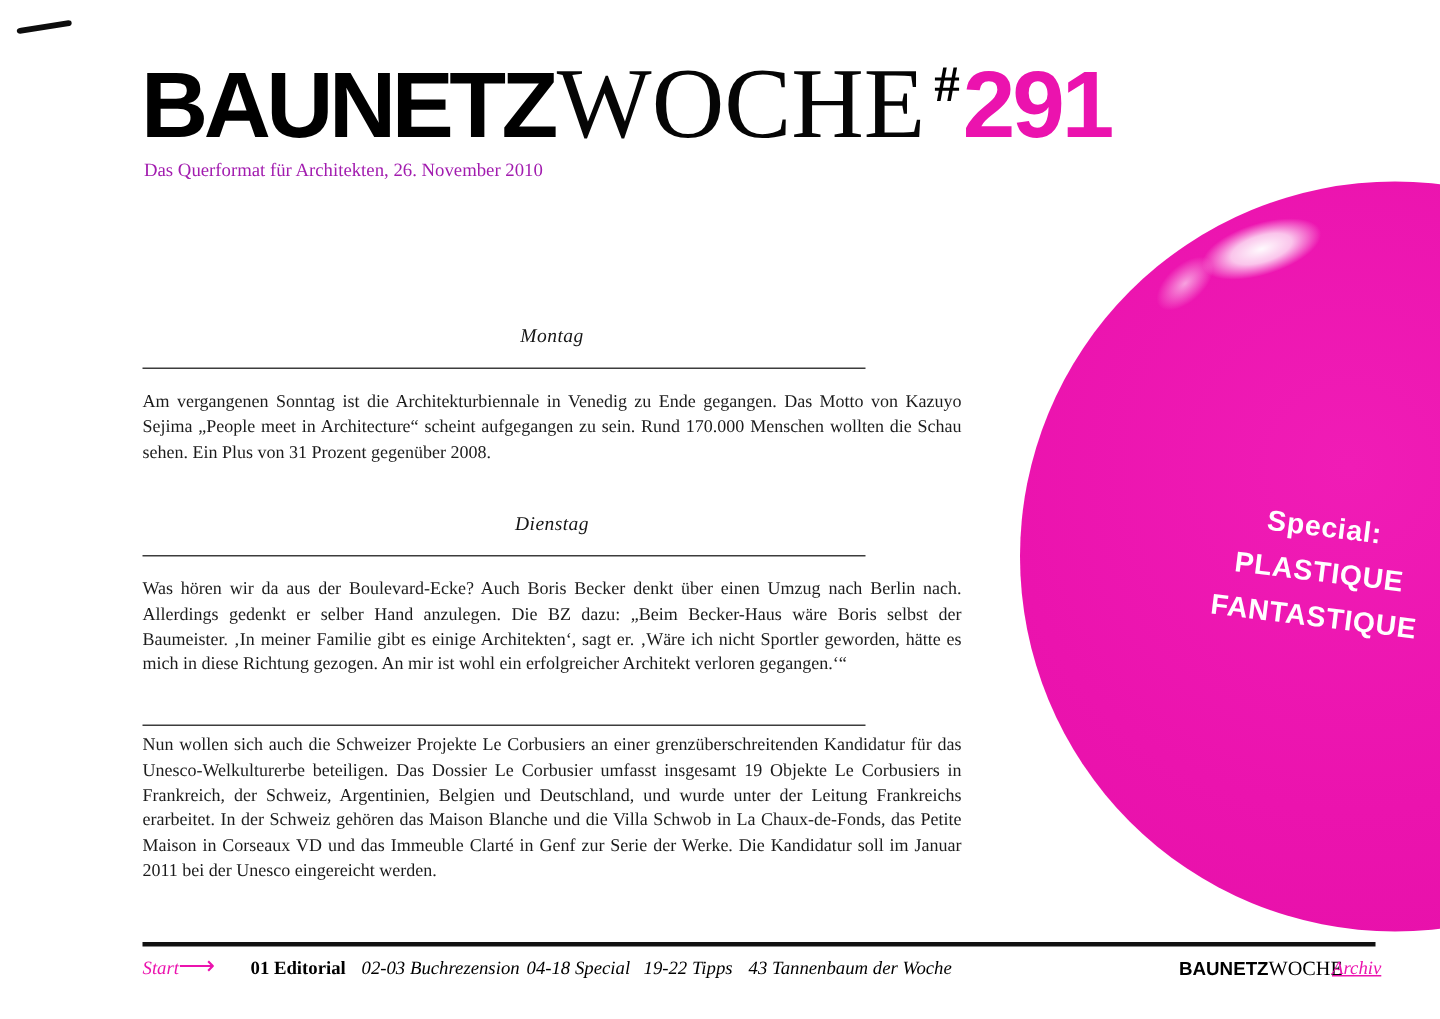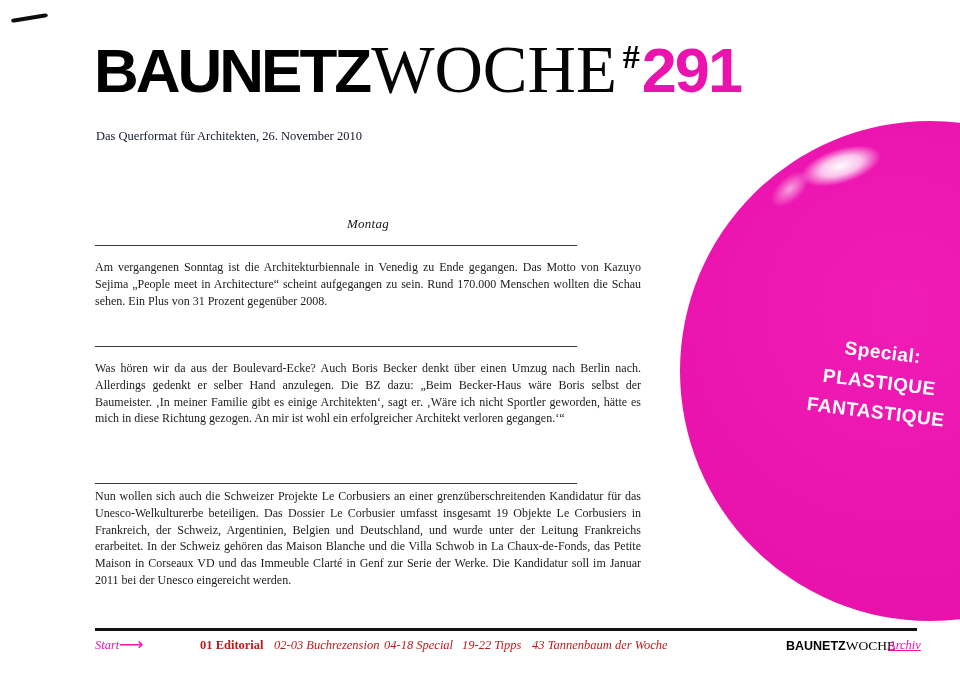--- a/index.html
+++ b/index.html
@@ -38,21 +38,21 @@
     font-size:34px;color:#000;
     position:relative;top:-24px;margin-left:6px;
   }
   .issue-number{
     font-family:"Liberation Sans", sans-serif;
     font-weight:bold;font-size:63px;letter-spacing:-2px;
     color:#eb13ae;margin-left:2px;
   }
   .tagline{
     position:absolute;left:96px;top:106px;
-    font-size:12.5px;color:#0f172a;margin-top:23px;
+    font-size:12.5px;color:#a21caf;
   }
   
   .special-circle{
     position:absolute;left:680px;top:121px;
     width:500px;height:500px;border-radius:50%;
     background:radial-gradient(circle at 44% 38%, #f01cb6 0%, #eb13ae 55%, #e50fa8 100%);
   }
   .circle-highlight{
     position:absolute;left:786px;top:143px;
     width:110px;height:46px;
@@ -95,21 +95,21 @@
   .sec-mittwoch .section-body{margin-top:4px;}
   
   .footer{position:absolute;left:0;top:626px;width:896px;height:53px;}
   .footer-rule{
     position:absolute;left:95px;top:2px;width:822px;height:3px;background:#111;
   }
   .footer-row{position:absolute;left:0;top:12px;width:960px;height:20px;font-size:12.5px;}
   .footer-row span{position:absolute;white-space:nowrap;}
   .start-link{left:95px;color:#eb13ae;font-style:italic;cursor:pointer;}
   .start-arrow{left:119px;top:-4px;color:#eb13ae;font-family:"DejaVu Sans",sans-serif;font-size:17px;cursor:pointer;}
-  .nav-item{font-style:italic;color:#b91c1c;cursor:pointer;margin-left:33px;}
+  .nav-item{font-style:italic;color:#000000;cursor:pointer;}
   .nav-item-0{left:167px;font-style:normal;font-weight:bold;}
   .nav-item-1{left:241px;}
   .nav-item-2{left:351px;}
   .nav-item-3{left:429px;}
   .nav-item-4{left:499px;}
   .footer-brand{left:786px;color:#000;}
   .footer-brand .fb-bold{position:static;font-family:"Liberation Sans",sans-serif;font-weight:bold;font-size:12.5px;}
   .footer-brand .fb-serif{position:static;font-family:"Liberation Serif",serif;font-size:13.5px;}
   .archiv-link{left:888px;color:#eb13ae;font-style:italic;text-decoration:underline;cursor:pointer;}
 </style>
@@ -137,20 +137,21 @@
     <div>FANTASTIQUE</div>
   </div>
 
   <div class="section sec-montag">
     <div class="section-title">Montag</div>
     <div class="section-rule"></div>
     <div class="section-body">Am vergangenen Sonntag ist die Architekturbiennale in Venedig zu Ende gegangen. Das Motto von Kazuyo Sejima „People meet in Architecture“ scheint aufgegangen zu sein. Rund 170.000 Menschen wollten die Schau sehen. Ein Plus von 31 Prozent gegenüber 2008.</div>
   </div>
 
   <div class="section sec-dienstag">
+    <div class="section-title">Dienstag</div>
     <div class="section-rule"></div>
     <div class="section-body">Was hören wir da aus der Boulevard-Ecke? Auch Boris Becker denkt über einen Umzug nach Berlin nach. Allerdings gedenkt er selber Hand anzulegen. Die BZ dazu: „Beim Becker-Haus wäre Boris selbst der Baumeister. ‚In meiner Familie gibt es einige Architekten‘, sagt er. ‚Wäre ich nicht Sportler geworden, hätte es mich in diese Richtung gezogen. An mir ist wohl ein erfolgreicher Architekt verloren gegangen.‘“</div>
   </div>
 
   <div class="section sec-mittwoch">
     <div class="section-rule"></div>
     <div class="section-body">Nun wollen sich auch die Schweizer Projekte Le Corbusiers an einer grenzüberschreitenden Kandidatur für das Unesco-Welkulturerbe beteiligen. Das Dossier Le Corbusier umfasst insgesamt 19 Objekte Le Corbusiers in Frankreich, der Schweiz, Argentinien, Belgien und Deutschland, und wurde unter der Leitung Frankreichs erarbeitet. In der Schweiz gehören das Maison Blanche und die Villa Schwob in La Chaux-de-Fonds, das Petite Maison in Corseaux VD und das Immeuble Clarté in Genf zur Serie der Werke. Die Kandidatur soll im Januar 2011 bei der Unesco eingereicht werden.</div>
   </div>
 
   <div class="footer">

